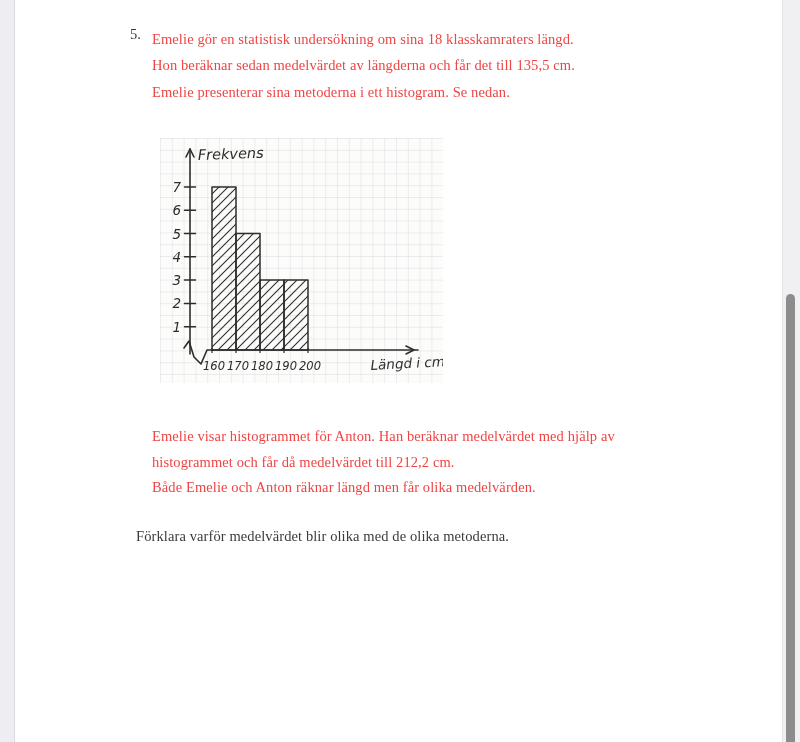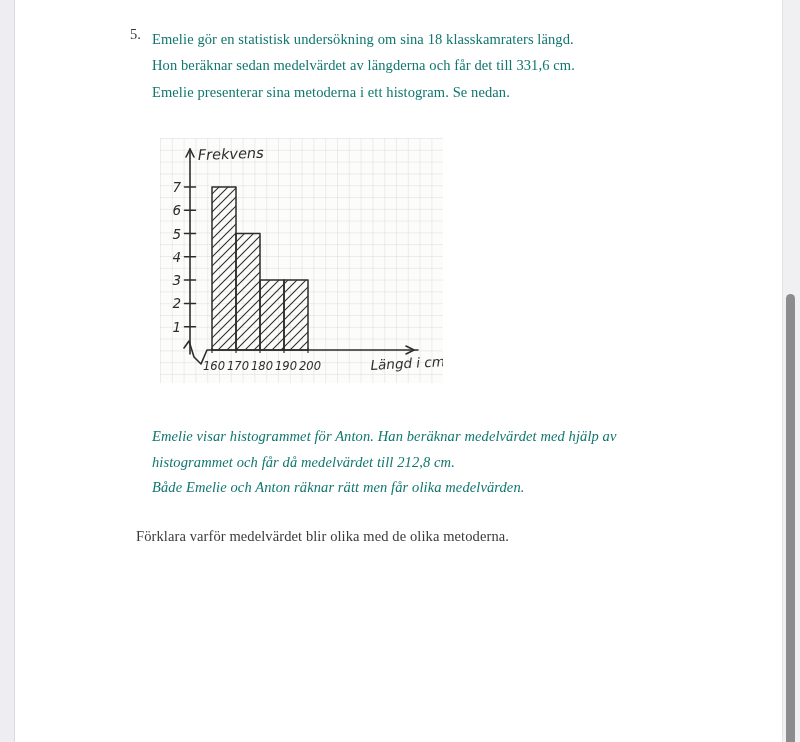--- a/index.html
+++ b/index.html
@@ -27,45 +27,45 @@
     background: #8c8c8c; border-radius: 5px;
   }
   .textline {
     position: absolute;
     font-size: 14.5px; color: #3a3a3a; white-space: nowrap;
     letter-spacing: 0.1px;
   }
   .item-number { left: 130px; }
   .para { position: absolute; left: 152px; }
   .para .pline {
-    font-size: 14.5px; color: #0f766e; white-space: nowrap;
+    font-size: 14.5px; color: #ef4444; white-space: nowrap;
     height: 26.4px; line-height: 26.4px; letter-spacing: 0.1px;
   }
-  .para.tight .pline { height: 25.6px; line-height: 25.6px; font-style: italic; }
+  .para.tight .pline { height: 25.6px; line-height: 25.6px; }
   .figure-wrap {
     position: absolute; left: 160px; top: 138px; width: 283px; height: 245px;
   }
   .hw {
     font-family: "DejaVu Sans", sans-serif;
     font-style: italic;
     fill: #2d2d2d;
   }
 </style>
 </head>
 <body>
 
 <div class="gutter-left"></div>
 
 <div class="doc-page"></div>
 
 <div class="textline item-number" style="top:26px;">5.</div>
 
 <div class="para" style="top:26px;">
   <div class="pline">Emelie gör en statistisk undersökning om sina 18 klasskamraters längd.</div>
-  <div class="pline">Hon beräknar sedan medelvärdet av längderna och får det till 331,6 cm.</div>
+  <div class="pline">Hon beräknar sedan medelvärdet av längderna och får det till 135,5 cm.</div>
   <div class="pline">Emelie presenterar sina metoderna i ett histogram. Se nedan.</div>
 </div>
 
 <div class="figure-wrap">
   <svg id="histogram-svg" width="283" height="245" viewBox="0 0 283 245" xmlns="http://www.w3.org/2000/svg">
     <defs>
       <pattern id="grid" width="11.8" height="11.8" patternUnits="userSpaceOnUse">
         <path d="M 11.8 0 L 0 0 0 11.8" fill="none" stroke="#cdd0d9" stroke-width="0.7"></path>
       </pattern>
       <pattern id="hatch" width="9" height="9" patternUnits="userSpaceOnUse">
@@ -113,21 +113,21 @@
         <line x1="148" y1="210" x2="148" y2="215" stroke="#2d2d2d" stroke-width="1.2"></line>
         <text x="150" y="232" text-anchor="middle" font-size="11.5" class="hw">200</text>
         <text x="38" y="22" font-size="14.5" class="hw" transform="rotate(-2 38 22)">Frekvens</text>
         <text x="248" y="230" text-anchor="middle" font-size="13.5" class="hw" transform="rotate(-3 248 230)">Längd i cm</text>
       </g>
   </svg>
 </div>
 
 <div class="para tight" style="top:424px;">
   <div class="pline">Emelie visar histogrammet för Anton. Han beräknar medelvärdet med hjälp av</div>
-  <div class="pline">histogrammet och får då medelvärdet till 212,8 cm.</div>
-  <div class="pline">Både Emelie och Anton räknar rätt men får olika medelvärden.</div>
+  <div class="pline">histogrammet och får då medelvärdet till 212,2 cm.</div>
+  <div class="pline">Både Emelie och Anton räknar längd men får olika medelvärden.</div>
 </div>
 
 <div class="textline" style="left:136px; top:528px;">Förklara varför medelvärdet blir olika med de olika metoderna.</div>
 
 <div class="scrollbar-track">
   <div class="scrollbar-thumb"></div>
 </div>
 
 </body></html>

